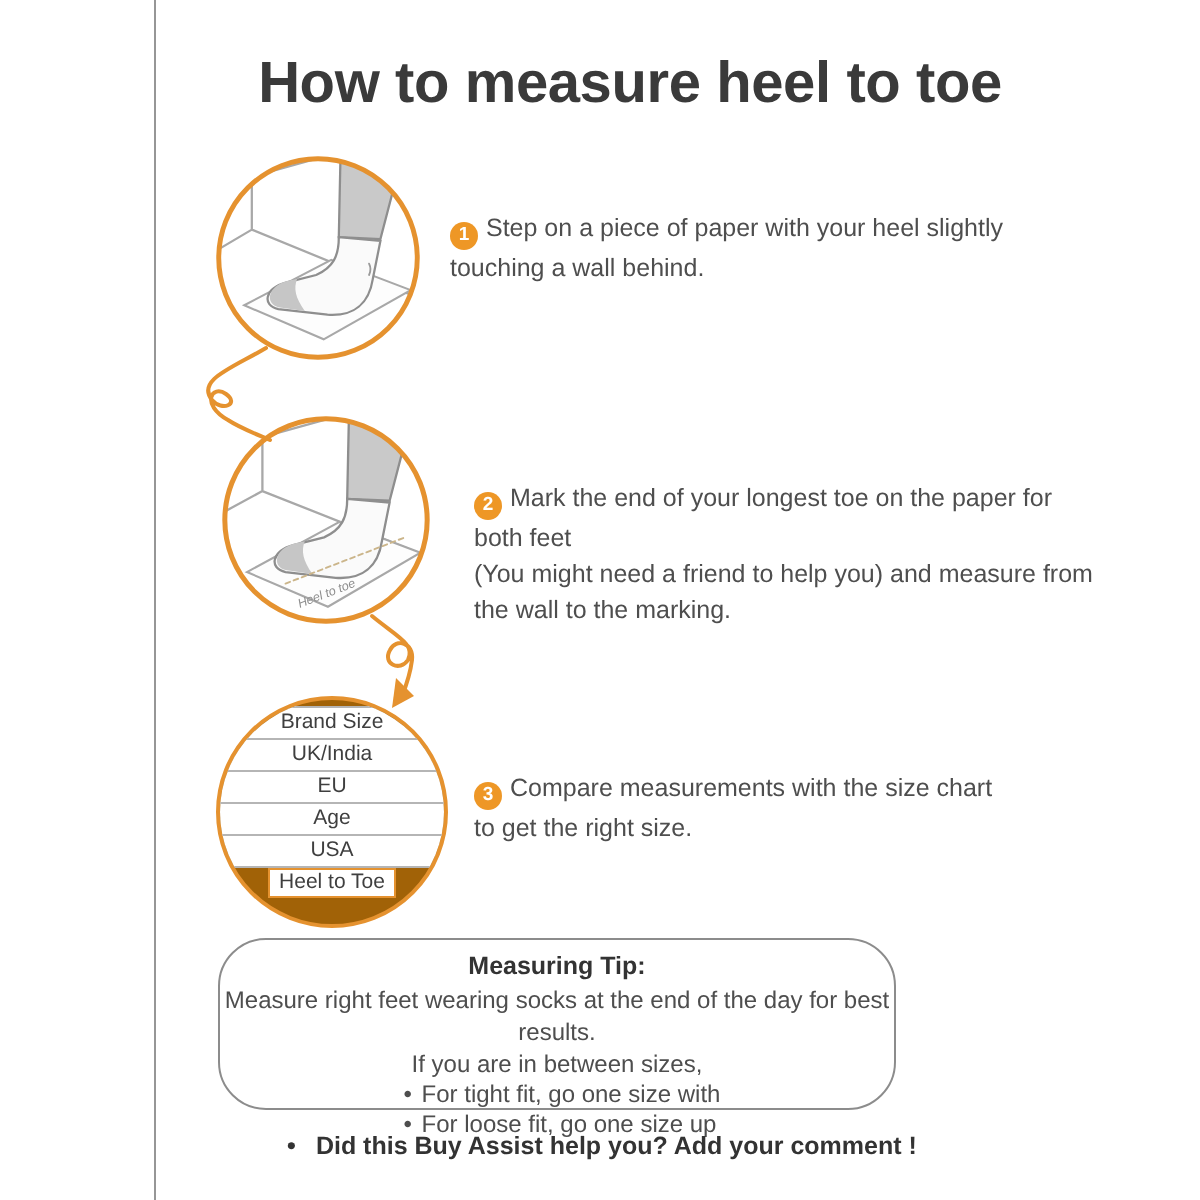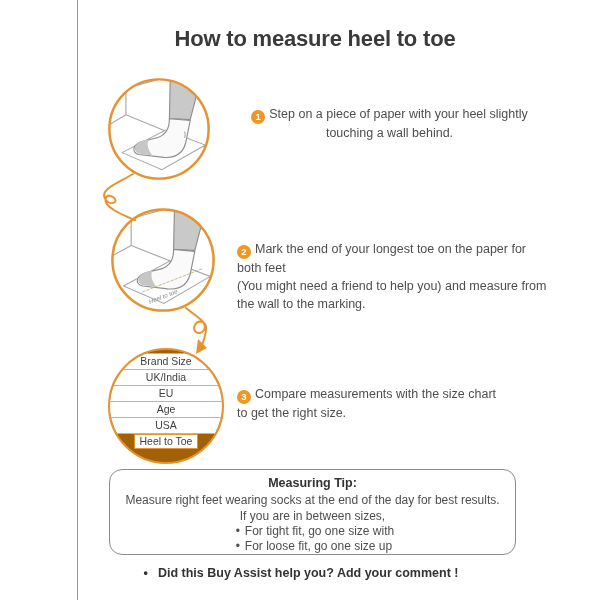--- a/index.html
+++ b/index.html
@@ -3,21 +3,21 @@
 <meta charset="utf-8">
 <style>
   html,body{margin:0;padding:0;background:#ffffff;}
   .page{
     position:relative;width:600px;height:600px;background:#ffffff;overflow:hidden;
     font-family:"Liberation Sans", sans-serif;color:#4d4d4d;
   }
   .left-rule{position:absolute;left:77px;top:0;width:1px;height:600px;background:#969696;}
   .title{
     position:absolute;left:70px;top:26px;width:490px;text-align:center;
-    font-size:22px;font-weight:700;color:#3a3a3a;letter-spacing:-0.2px;
+    font-size:29px;font-weight:700;color:#3a3a3a;letter-spacing:-0.2px;
   }
   .circle-illus{position:absolute;}
   .step{position:absolute;font-size:12.5px;line-height:18px;color:#4e4e4e;}
   .step-text{white-space:pre-line;}
   .badge{
     display:inline-flex;align-items:center;justify-content:center;
     width:14px;height:14px;border-radius:50%;background:#ee9726;color:#ffffff;
     font-size:9.5px;font-weight:700;margin-right:4px;vertical-align:-2px;
   }
   
@@ -32,22 +32,22 @@
     border-bottom:1px solid #b5b5b5;background:#ffffff;
   }
   .chart-row.first{border-top:1px solid #b5b5b5;}
   .chart-row.last{border-bottom:none;background:transparent;}
   .heel-box{
     display:inline-block;border:1.5px solid #e5922f;background:#ffffff;
     padding:0 5px;height:13px;line-height:12px;font-size:10.5px;color:#3f3f3f;
   }
   
   .tip-box{
-    position:absolute;left:109px;top:469px;width:407px;height:86px;
-    border:1px solid #8c8c8c;border-radius:13px;box-sizing:border-box;
+    position:absolute;left:109px;top:469px;width:339px;height:86px;
+    border:1px solid #8c8c8c;border-radius:24px;box-sizing:border-box;
     text-align:center;padding-top:5px;
   }
   .tip-title{font-size:12.5px;font-weight:700;color:#333333;line-height:17px;}
   .tip-line{font-size:12px;color:#4e4e4e;line-height:16px;}
   .tip-list{display:inline-block;text-align:left;margin:0;padding:0;list-style:none;}
   .tip-list li{font-size:12px;color:#4e4e4e;line-height:15px;}
   .tip-bullet{display:inline-block;width:14px;text-align:center;}
   
   .footer{
     position:absolute;left:16px;top:566px;width:570px;text-align:center;
@@ -112,21 +112,21 @@
       </div>
     </div>
   </div>
 
   <svg class="overlay" style="left:80px;top:160px;" width="180" height="240" viewBox="0 0 180 240">
     <path d="M53,14 C36,24 18,30 26,40 C31,46 40,42 33,37 C26,32 20,42 34,50 C40,54 48,57 55,60" fill="none" stroke="#e5922f" stroke-width="2" stroke-linecap="round"></path>
     <path d="M106,148 C118,158 128,162 124,170 C120,176 111,172 115,165 C118,159 127,161 126,170 C125,178 123,183 121,188" fill="none" stroke="#e5922f" stroke-width="2" stroke-linecap="round"></path>
     <polygon points="116,194 127,188 118,179" fill="#e5922f"></polygon>
   </svg>
 
-  <div class="step" style="left:237px;top:105px;width:305px;text-align:center;">
+  <div class="step" style="left:225px;top:105px;width:305px;">
     <span class="badge">1</span><span class="step-text">Step on a piece of paper with your heel slightly
 touching a wall behind.</span>
   </div>
 
   <div class="step" style="left:237px;top:240px;width:315px;">
     <span class="badge">2</span><span class="step-text">Mark the end of your longest toe on the paper for both feet
 (You might need a friend to help you) and measure from
 the wall to the marking.</span>
   </div>
 

